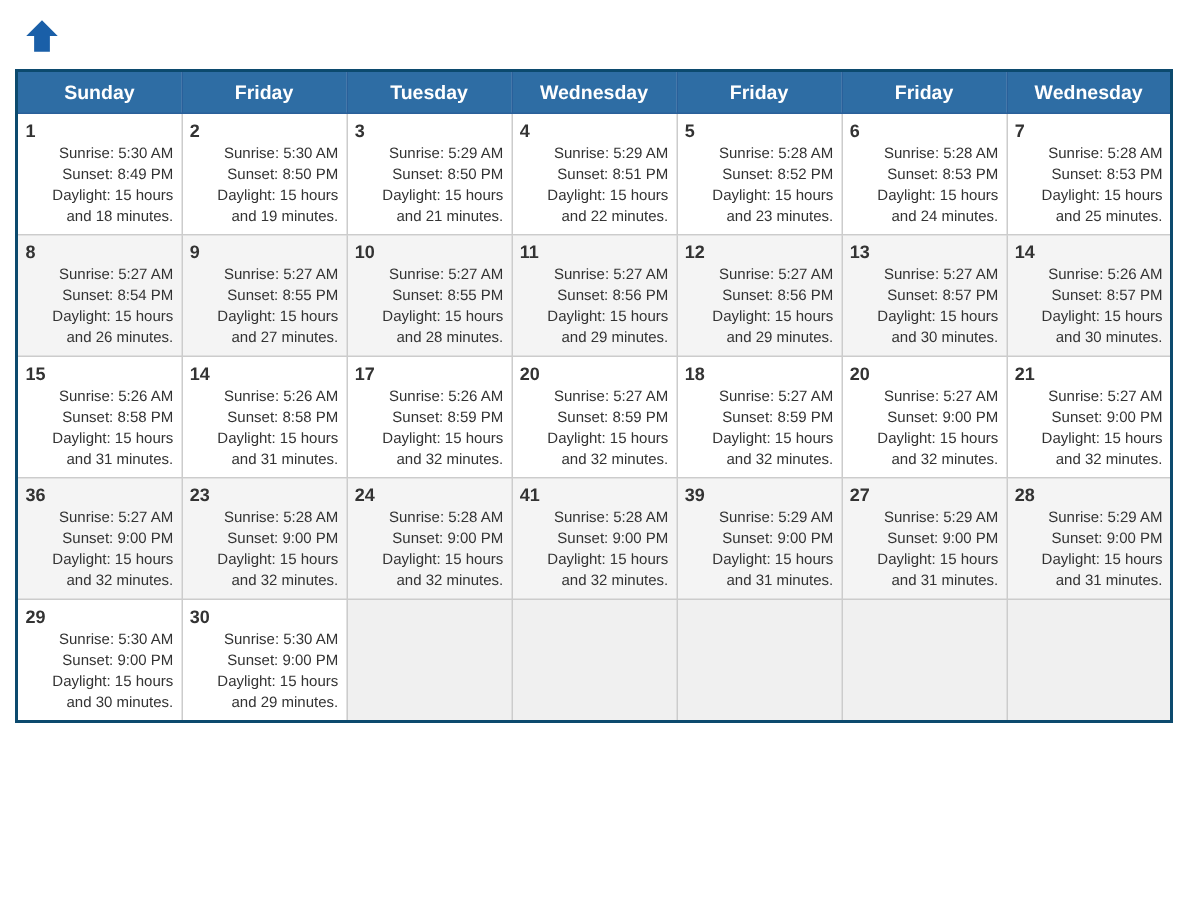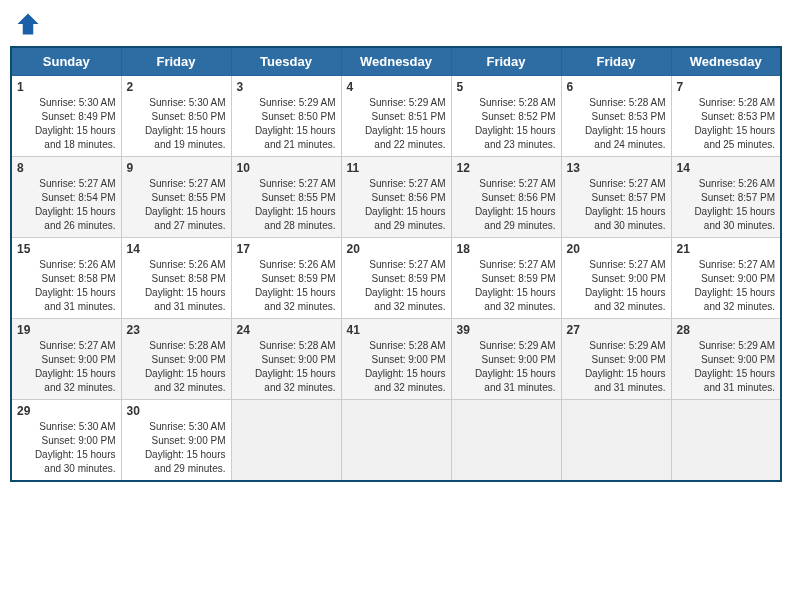--- a/index.html
+++ b/index.html
@@ -208,21 +208,21 @@
           <span class="day-number">20</span>
           <div class="day-info">Sunrise: 5:27 AM<br>Sunset: 9:00 PM<br>Daylight: 15 hours and 32 minutes.</div>
         </td>
         <td>
           <span class="day-number">21</span>
           <div class="day-info">Sunrise: 5:27 AM<br>Sunset: 9:00 PM<br>Daylight: 15 hours and 32 minutes.</div>
         </td>
       </tr>
       <tr>
         <td>
-          <span class="day-number">19</span>
+          <span class="day-number">36</span>
           <div class="day-info">Sunrise: 5:27 AM<br>Sunset: 9:00 PM<br>Daylight: 15 hours and 32 minutes.</div>
         </td>
         <td>
           <span class="day-number">23</span>
           <div class="day-info">Sunrise: 5:28 AM<br>Sunset: 9:00 PM<br>Daylight: 15 hours and 32 minutes.</div>
         </td>
         <td>
           <span class="day-number">24</span>
           <div class="day-info">Sunrise: 5:28 AM<br>Sunset: 9:00 PM<br>Daylight: 15 hours and 32 minutes.</div>
         </td>

